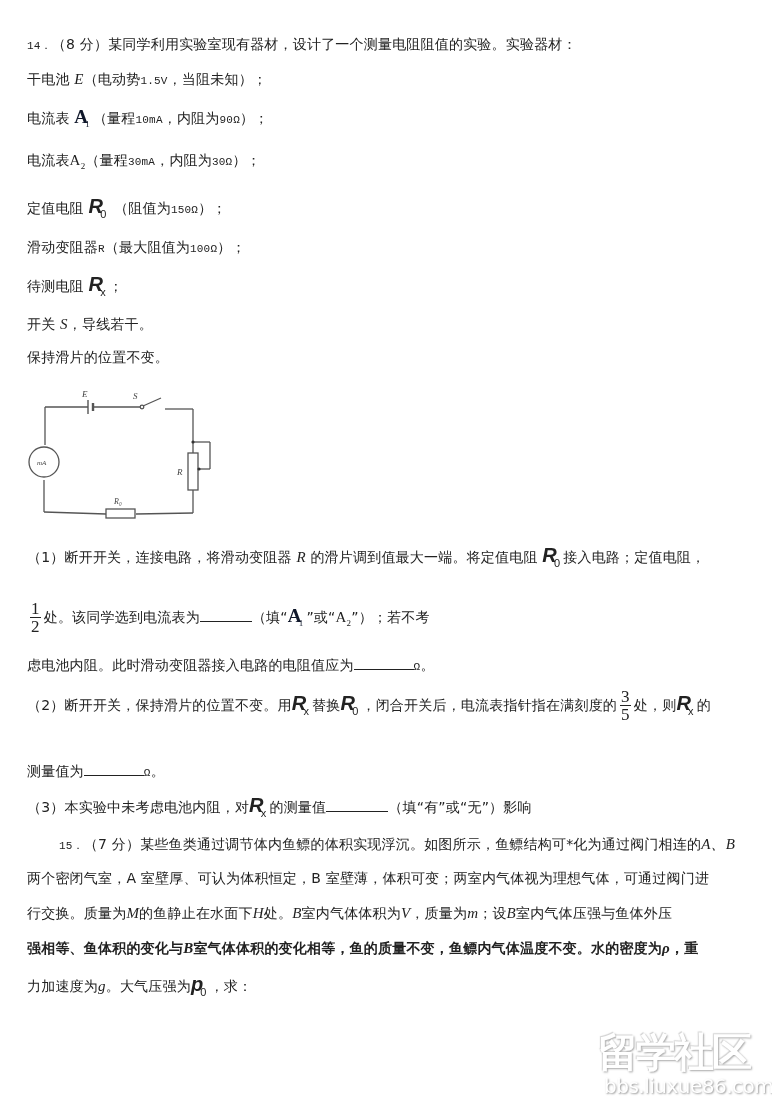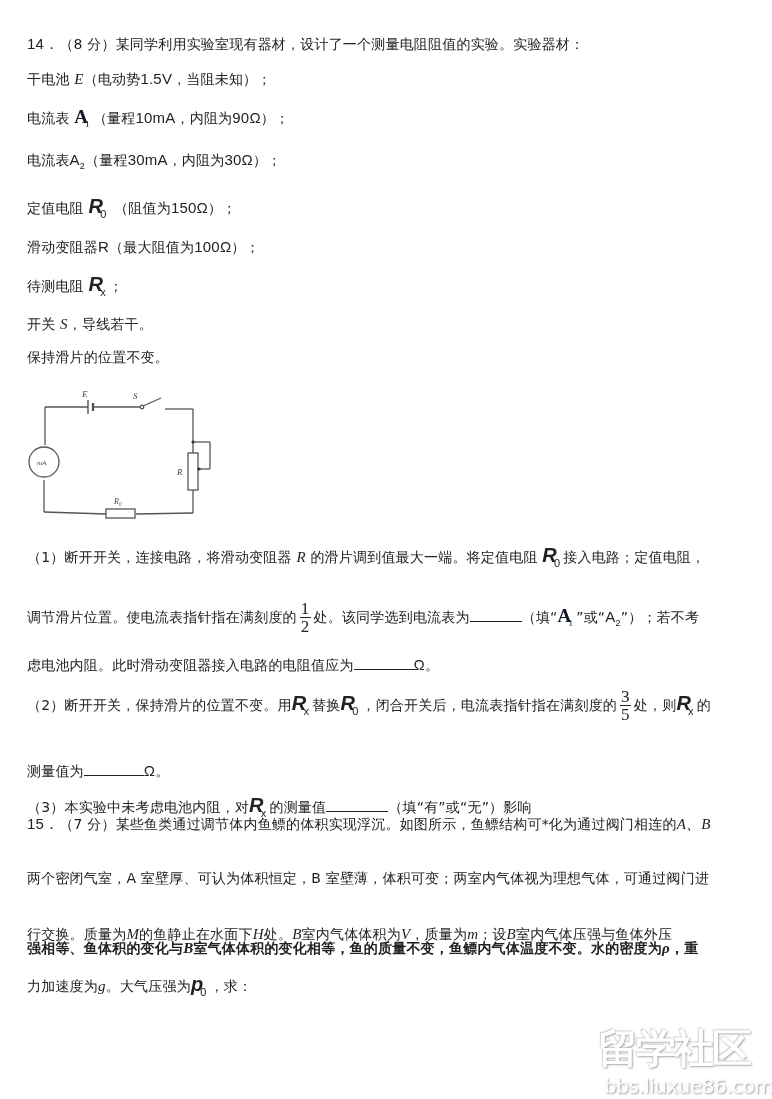--- a/index.html
+++ b/index.html
@@ -18,22 +18,22 @@
     }
     .line {
       position: absolute;
       left: 27px;
       white-space: nowrap;
       font-size: 14px;
       line-height: 20px;
       letter-spacing: 0.2px;
     }
     .num {
-      font-family: Liberation Sans, sans-serif;
-      font-size: 15px;
+      font-family: Liberation Mono, monospace;
+      font-size: 11px;
     }
     .ital {
       font-family: "Liberation Serif", serif;
       font-style: italic;
       font-size: 15px;
     }
     .big-r {
       font-family: Liberation Sans, sans-serif;
       font-style: italic;
       font-weight: bold;
@@ -58,21 +58,21 @@
     }
     .amm sub {
       font-size: 9px;
       vertical-align: -4px;
       line-height: 0;
       position: relative;
       left: -3px;
       font-weight: normal;
     }
     .a2 {
-      font-family: Liberation Sans, sans-serif;
+      font-family: Liberation Serif, serif;
       font-size: 15px;
     }
     .a2 sub {
       font-size: 9px;
       vertical-align: -4px;
       line-height: 0;
     }
     .blank {
       display: inline-block;
       border-bottom: 1px solid #222;
@@ -99,21 +99,21 @@
     }
     .watermark {
       position: absolute;
       left: 598px;
       top: 1030px;
       width: 170px;
       height: 66px;
       opacity: 0.85;
     }
     .wm-title {
-      font-family: Liberation Mono, monospace;
+      font-family: Liberation Sans, sans-serif;
       font-weight: bold;
       font-size: 40px;
       color: #ffffff;
       text-shadow: 1px 1px 2px #999, -1px -1px 1px #ccc;
       letter-spacing: -2px;
       line-height: 44px;
       position: absolute;
       left: 0; top: 0;
     }
     .wm-url {
@@ -213,46 +213,46 @@
 </svg>
 
 <div class="line" style="top:545px;">
   <span>（1）断开开关，连接电路，将滑动变阻器</span>
   <span class="ital">R</span>
   <span>的滑片调到值最大一端。将定值电阻</span>
   <span class="big-r"><span>R</span><sub>0</sub></span><span>接入电路；定值电阻，</span>
 </div>
 
 <div class="line" style="top:600px;">
-  <span>调节滑片位置。使电流表指针指在满刻度的</span><span class="frac"><span class="n">1</span><span class="d">2</span></span><span>处。该同学选到电流表为</span><span class="blank" style="width:52px;"></span><span>（填“</span><span class="amm"><span>A</span><sub>1</sub></span><span>”或“</span><span class="a2"><span>A</span><sub>2</sub></span><span>”）；若不考</span>
+  <span class="frac"><span class="n">1</span><span class="d">2</span></span><span>处。该同学选到电流表为</span><span class="blank" style="width:52px;"></span><span>（填“</span><span class="amm"><span>A</span><sub>1</sub></span><span>”或“</span><span class="a2"><span>A</span><sub>2</sub></span><span>”）；若不考</span>
 </div>
 
 <div class="line" style="top:655px;">
   <span>虑电池内阻。此时滑动变阻器接入电路的电阻值应为</span><span class="blank" style="width:60px;"></span><span class="num">Ω</span><span>。</span>
 </div>
 
 <div class="line" style="top:688px;">
   <span>（2）断开开关，保持滑片的位置不变。用</span><span class="big-r"><span>R</span><sub>x</sub></span><span>替换</span><span class="big-r"><span>R</span><sub>0</sub></span><span>，闭合开关后，电流表指针指在满刻度的</span><span class="frac"><span class="n">3</span><span class="d">5</span></span><span>处，则</span><span class="big-r"><span>R</span><sub>x</sub></span><span>的</span>
 </div>
 
 <div class="line" style="top:761px;">
   <span>测量值为</span><span class="blank" style="width:60px;"></span><span class="num">Ω</span><span>。</span>
 </div>
 
 <div class="line" style="top:795px;text-align:right;">
   <span>（3）本实验中未考虑电池内阻，对</span><span class="big-r"><span>R</span><sub>x</sub></span><span>的测量值</span><span class="blank" style="width:62px;"></span><span>（填“有”或“无”）影响</span>
 </div>
 
-<div class="line" style="top:814px;">
+<div class="line" style="top:834px;margin-left:32px;">
   <span class="num">15．</span><span>（7 分）</span><span>某些鱼类通过调节体内鱼鳔的体积实现浮沉。如图所示，鱼鳔结构可*化为通过阀门相连的</span><span class="ital">A、B</span>
 </div>
 
 <div class="line" style="top:868px;">两个密闭气室，A 室壁厚、可认为体积恒定，B 室壁薄，体积可变；两室内气体视为理想气体，可通过阀门进</div>
 
-<div class="line" style="top:903px;margin-top:21px;">
+<div class="line" style="top:903px;">
   <span>行交换。质量为</span><span class="ital">M</span><span>的鱼静止在水面下</span><span class="ital">H</span><span>处。</span><span class="ital">B</span><span>室内气体体积为</span><span class="ital">V</span><span>，质量为</span><span class="ital">m</span><span>；设</span><span class="ital">B</span><span>室内气体压强与鱼体外压</span>
 </div>
 
 <div class="line" style="top:938px;font-weight:bold;">
   <span>强相等、鱼体积的变化与</span><span class="ital">B</span><span>室气体体积的变化相等，鱼的质量不变，鱼鳔内气体温度不变。水的密度为</span><span class="ital">ρ</span><span>，重</span>
 </div>
 
 <div class="line" style="top:974px;">
   <span>力加速度为</span><span class="ital">g</span><span>。大气压强为</span><span class="big-r"><span>p</span><sub>0</sub></span><span>，求：</span>
 </div>

